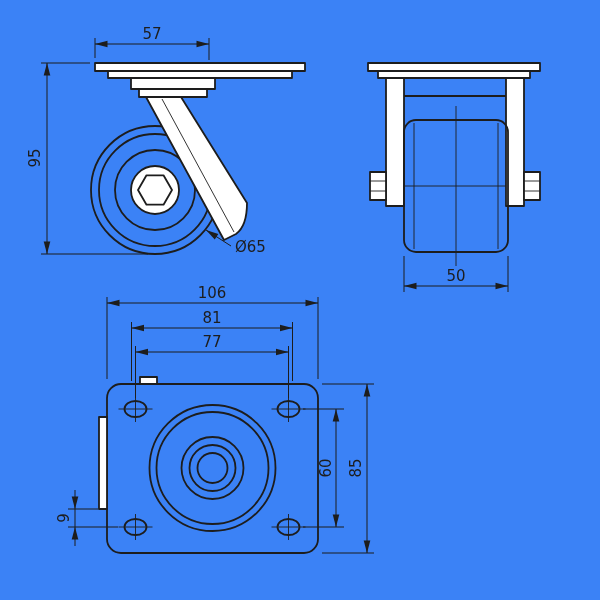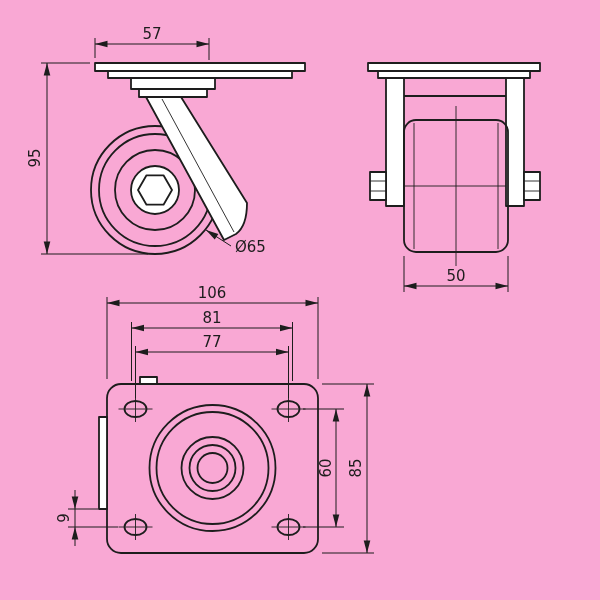--- a/index.html
+++ b/index.html
@@ -1,16 +1,16 @@
 <!DOCTYPE html>
 <html><head>
 <meta charset="utf-8">
 <style>
   html,body{margin:0;padding:0;background:#fff;}
-  .page{width:600px;height:600px;background:#f9a8d4;position:relative;font-family:"DejaVu Sans",sans-serif;text-align:center;}
+  .page{width:600px;height:600px;background:#3b82f6;position:relative;font-family:"DejaVu Sans",sans-serif;text-align:center;}
   svg{display:block;}
   .o  { fill:none;   stroke:#1d1d1d; stroke-width:1.8; stroke-linejoin:round; }
   .of { fill:#ffffff;stroke:#1d1d1d; stroke-width:1.8; stroke-linejoin:round; }
   .d  { fill:none;   stroke:#1d1d1d; stroke-width:1; }
   .c  { fill:none;   stroke:#1d1d1d; stroke-width:0.9; }
   .t  { font-family:"DejaVu Sans",sans-serif; font-size:15px; fill:#1d1d1d; }
 </style>
 </head>
 <body>
 

